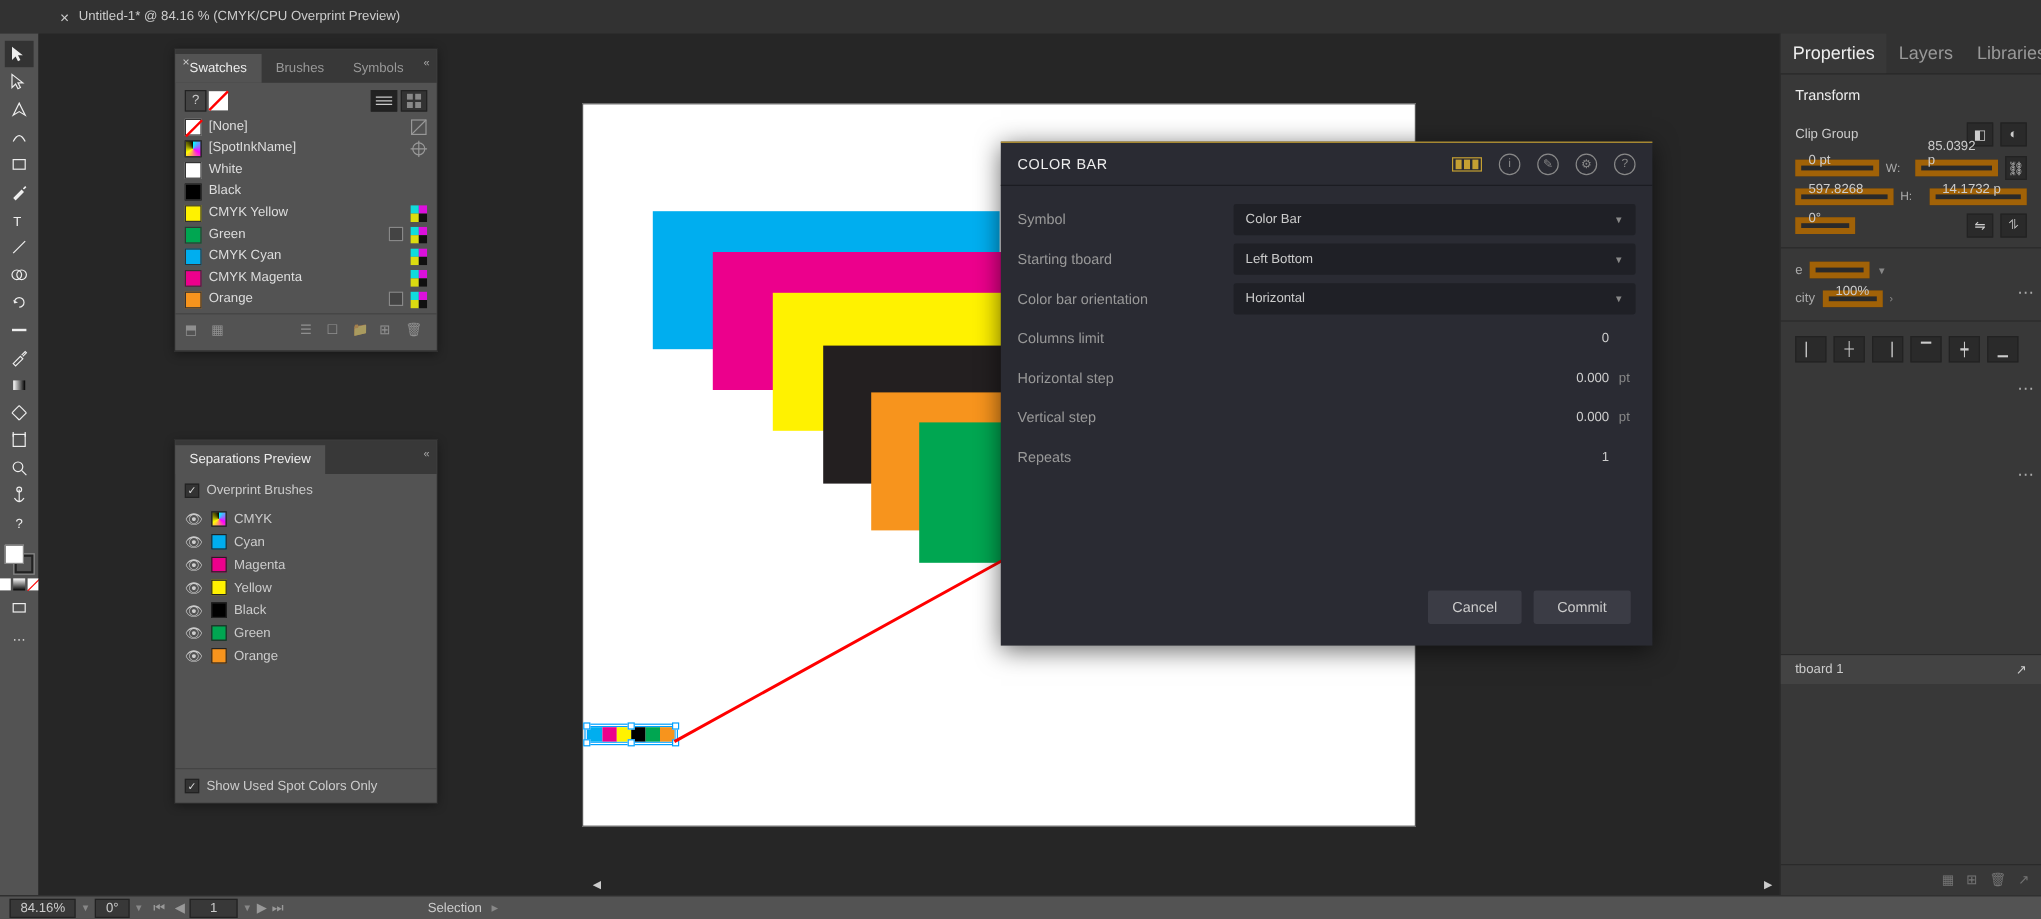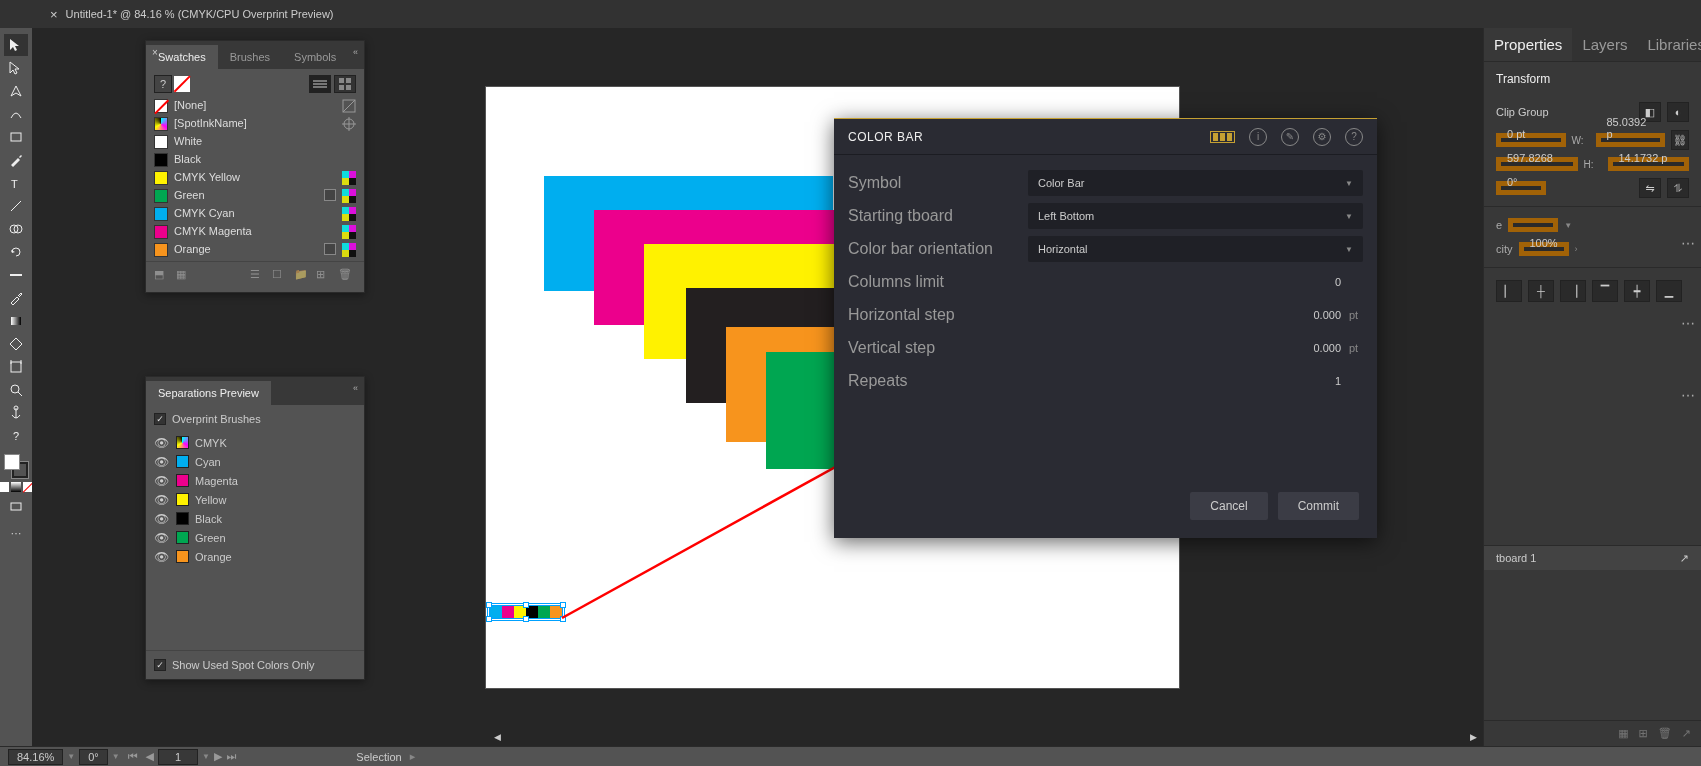--- a/index.html
+++ b/index.html
@@ -40,21 +40,21 @@
 .eye-icon{width:16px;font-size:12px;cursor:pointer}
 .sep-chip{width:13px;height:13px;border:1px solid #222}
 .checkbox{width:12px;height:12px;background:#333;border:1px solid #222;display:inline-flex;align-items:center;justify-content:center;font-size:9px;color:#ddd;margin-right:6px}
 .color-bar-dialog{position:absolute;left:802px;top:90px;width:543px;height:420px;background:#2A2B33;border-top:1px solid #c5a032;box-shadow:0 4px 20px rgba(0,0,0,.6)}
 .cb-header{height:36px;display:flex;align-items:center;justify-content:space-between;padding:0 14px;border-bottom:1px solid #1b1c22}
 .cb-title{color:#eee;font-size:12px;letter-spacing:.5px}
 .cb-header-icons{display:flex;gap:14px;align-items:center}
 .cb-icon-circle{width:18px;height:18px;border:1.5px solid #888;border-radius:50%;display:flex;align-items:center;justify-content:center;color:#888;font-size:10px;cursor:pointer}
 .cb-body{padding:10px 14px}
 .cb-row{display:flex;align-items:center;height:30px;margin:3px 0}
-.cb-label{width:180px;color:#999;font-size:16px}
+.cb-label{width:180px;color:#999;font-size:12px}
 .cb-select{flex:1;background:#1f2026;height:26px;display:flex;align-items:center;justify-content:space-between;padding:0 10px;border-radius:2px;cursor:pointer}
 .cb-select-caret{font-size:8px;color:#888}
 .cb-input{flex:1;background:#1f2026;height:26px;padding:0 10px;border-radius:2px}
 .cb-input-placeholder{color:#555;font-style:normal}
 .cb-value{flex:1;text-align:right;color:#ccc;padding-right:4px}
 .cb-unit{color:#888;margin-left:4px;width:14px}
 .cb-footer{position:absolute;bottom:18px;right:18px;display:flex;gap:10px}
 .cb-btn{background:#3b3c45;padding:7px 20px;border-radius:2px;cursor:pointer;font-size:12px}
 .right-dock{width:218px;background:#383838;border-left:1px solid #2a2a2a;display:flex;flex-direction:column}
 .rd-tabs{height:34px;background:#323232;display:flex;align-items:flex-end;border-bottom:1px solid #2a2a2a}
@@ -343,21 +343,21 @@
         <div class="sw-toolbtn">▦</div>
         <div style="flex:1"></div>
         <div class="sw-toolbtn">☰</div>
         <div class="sw-toolbtn">☐</div>
         <div class="sw-toolbtn">📁</div>
         <div class="sw-toolbtn">⊞</div>
         <div class="sw-toolbtn">🗑</div>
       </div>
     </div>
 
-    <div class="panel" style="left:113px;top:348px;width:220px">
+    <div class="panel" style="left:113px;top:338px;width:220px">
       <div class="panel-tabs">
         <div class="ptab active">Separations Preview</div>
         <span class="panel-collapse">«</span>
       </div>
       <div style="padding:8px 8px 4px;display:flex;align-items:center">
         <span class="checkbox">✓</span>
         <span>Overprint Brushes</span>
       </div>
       <div class="separations-list">
         <div class="sep-row">

